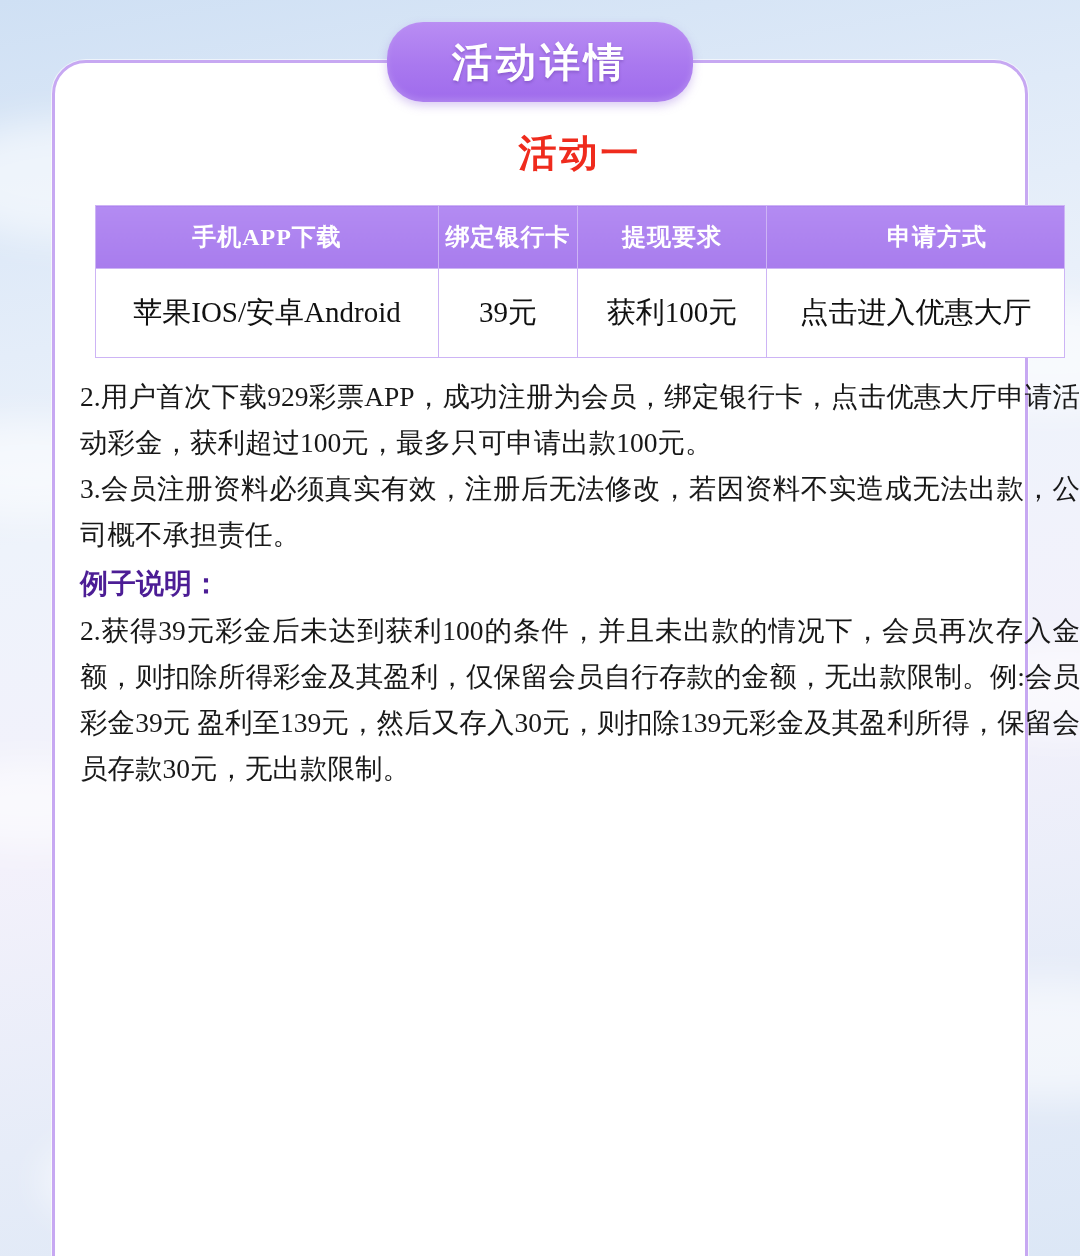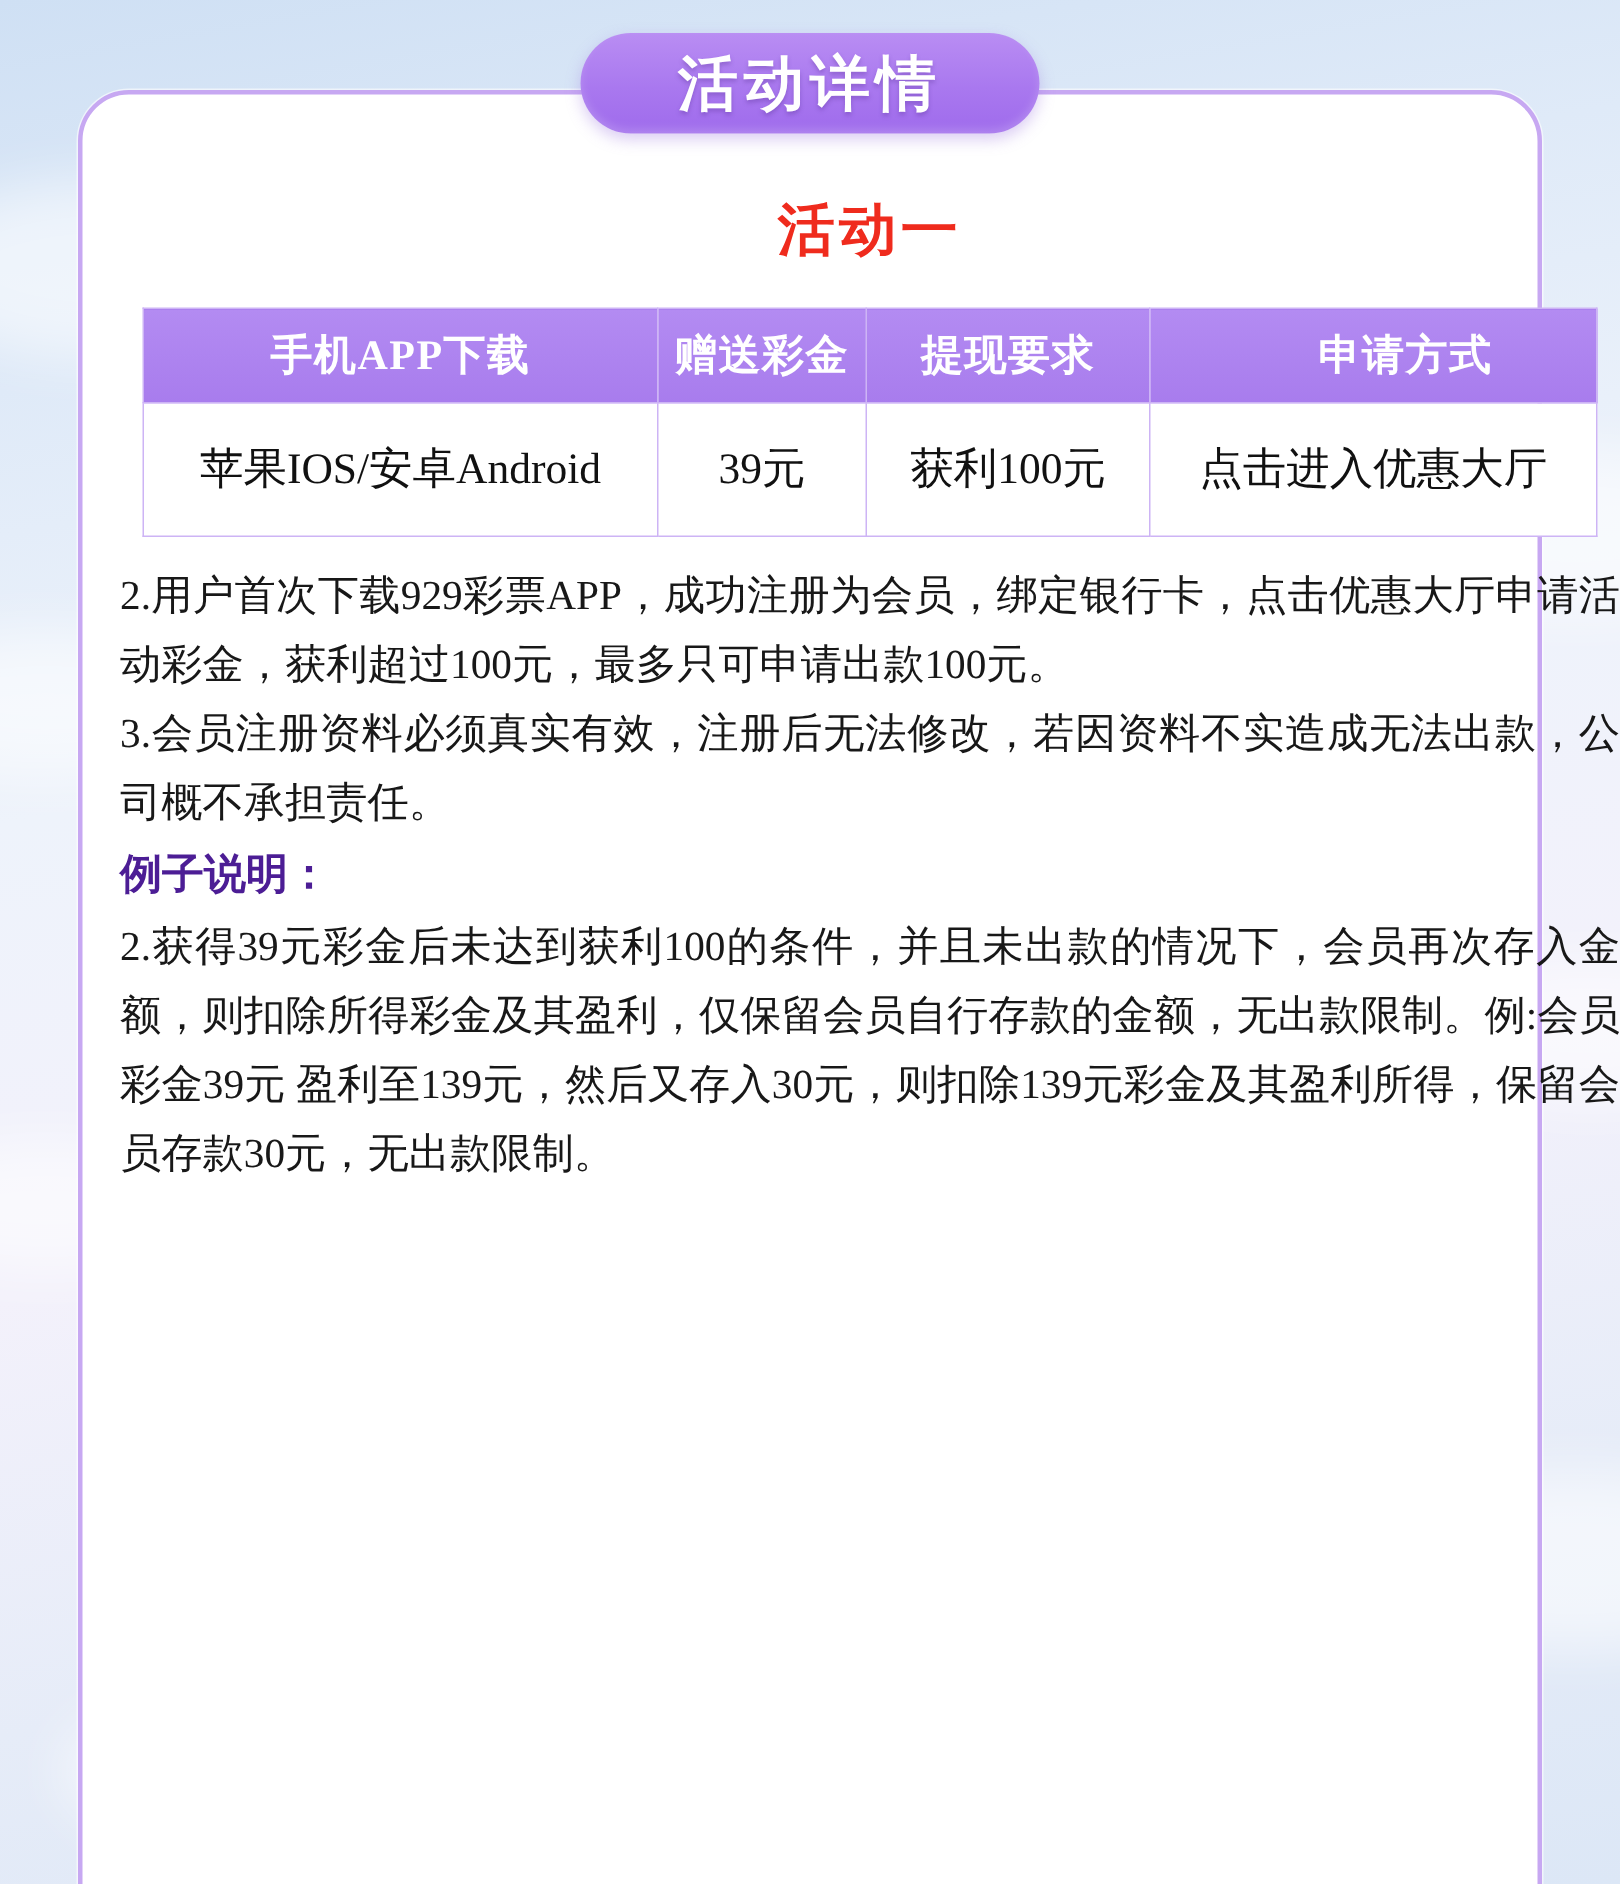--- a/index.html
+++ b/index.html
@@ -44,21 +44,21 @@
     box-shadow: 0 0 0 1px rgba(255,255,255,0.6);
   }
 
   
   .header-pill {
     position: absolute;
     left: 50%;
     transform: translateX(-50%);
     top: 22px;
     width: 306px;
-    height: 67px;
+    height: 80px;
     border-radius: 36px;
     background: linear-gradient(180deg, #b98df3 0%, #a978ef 55%, #9f6bec 100%);
     box-shadow: 0 4px 10px rgba(150,110,220,0.35), inset 0 -3px 6px rgba(255,255,255,0.18);
     display: flex;
     align-items: center;
     justify-content: center;
     z-index: 5;
   }
   .header-pill .title {
     color: #ffffff;
@@ -98,21 +98,21 @@
 
   table.promo {
     width: 914px;
     margin: 22px auto 16px auto;
     border-collapse: collapse;
     table-layout: fixed;
   }
   table.promo th {
     background: linear-gradient(180deg, #b38bf2 0%, #a87ced 100%);
     color: #ffffff;
-    font-size: 28px;
+    font-size: 24px;
     font-weight: bold;
     height: 60px;
     border: 1px solid #cdb4f5;
     letter-spacing: 1px;
   }
   table.promo td {
     background: #ffffff;
     color: #111111;
     font-size: 29px;
     height: 86px;
@@ -160,21 +160,21 @@
 
 <div class="content">
 
   <div class="section-title">活动一</div>
 
 
   <table class="promo">
     <thead>
       <tr>
         <th class="col1">手机APP下载</th>
-        <th class="col2">赠送彩金</th>
+        <th class="col2">绑定银行卡</th>
         <th class="col3">提现要求</th>
         <th class="col4">申请方式</th>
       </tr>
     </thead>
     <tbody>
       <tr>
         <td>苹果IOS/安卓Android</td>
         <td>39元</td>
         <td>获利100元</td>
         <td>点击进入优惠大厅</td>

